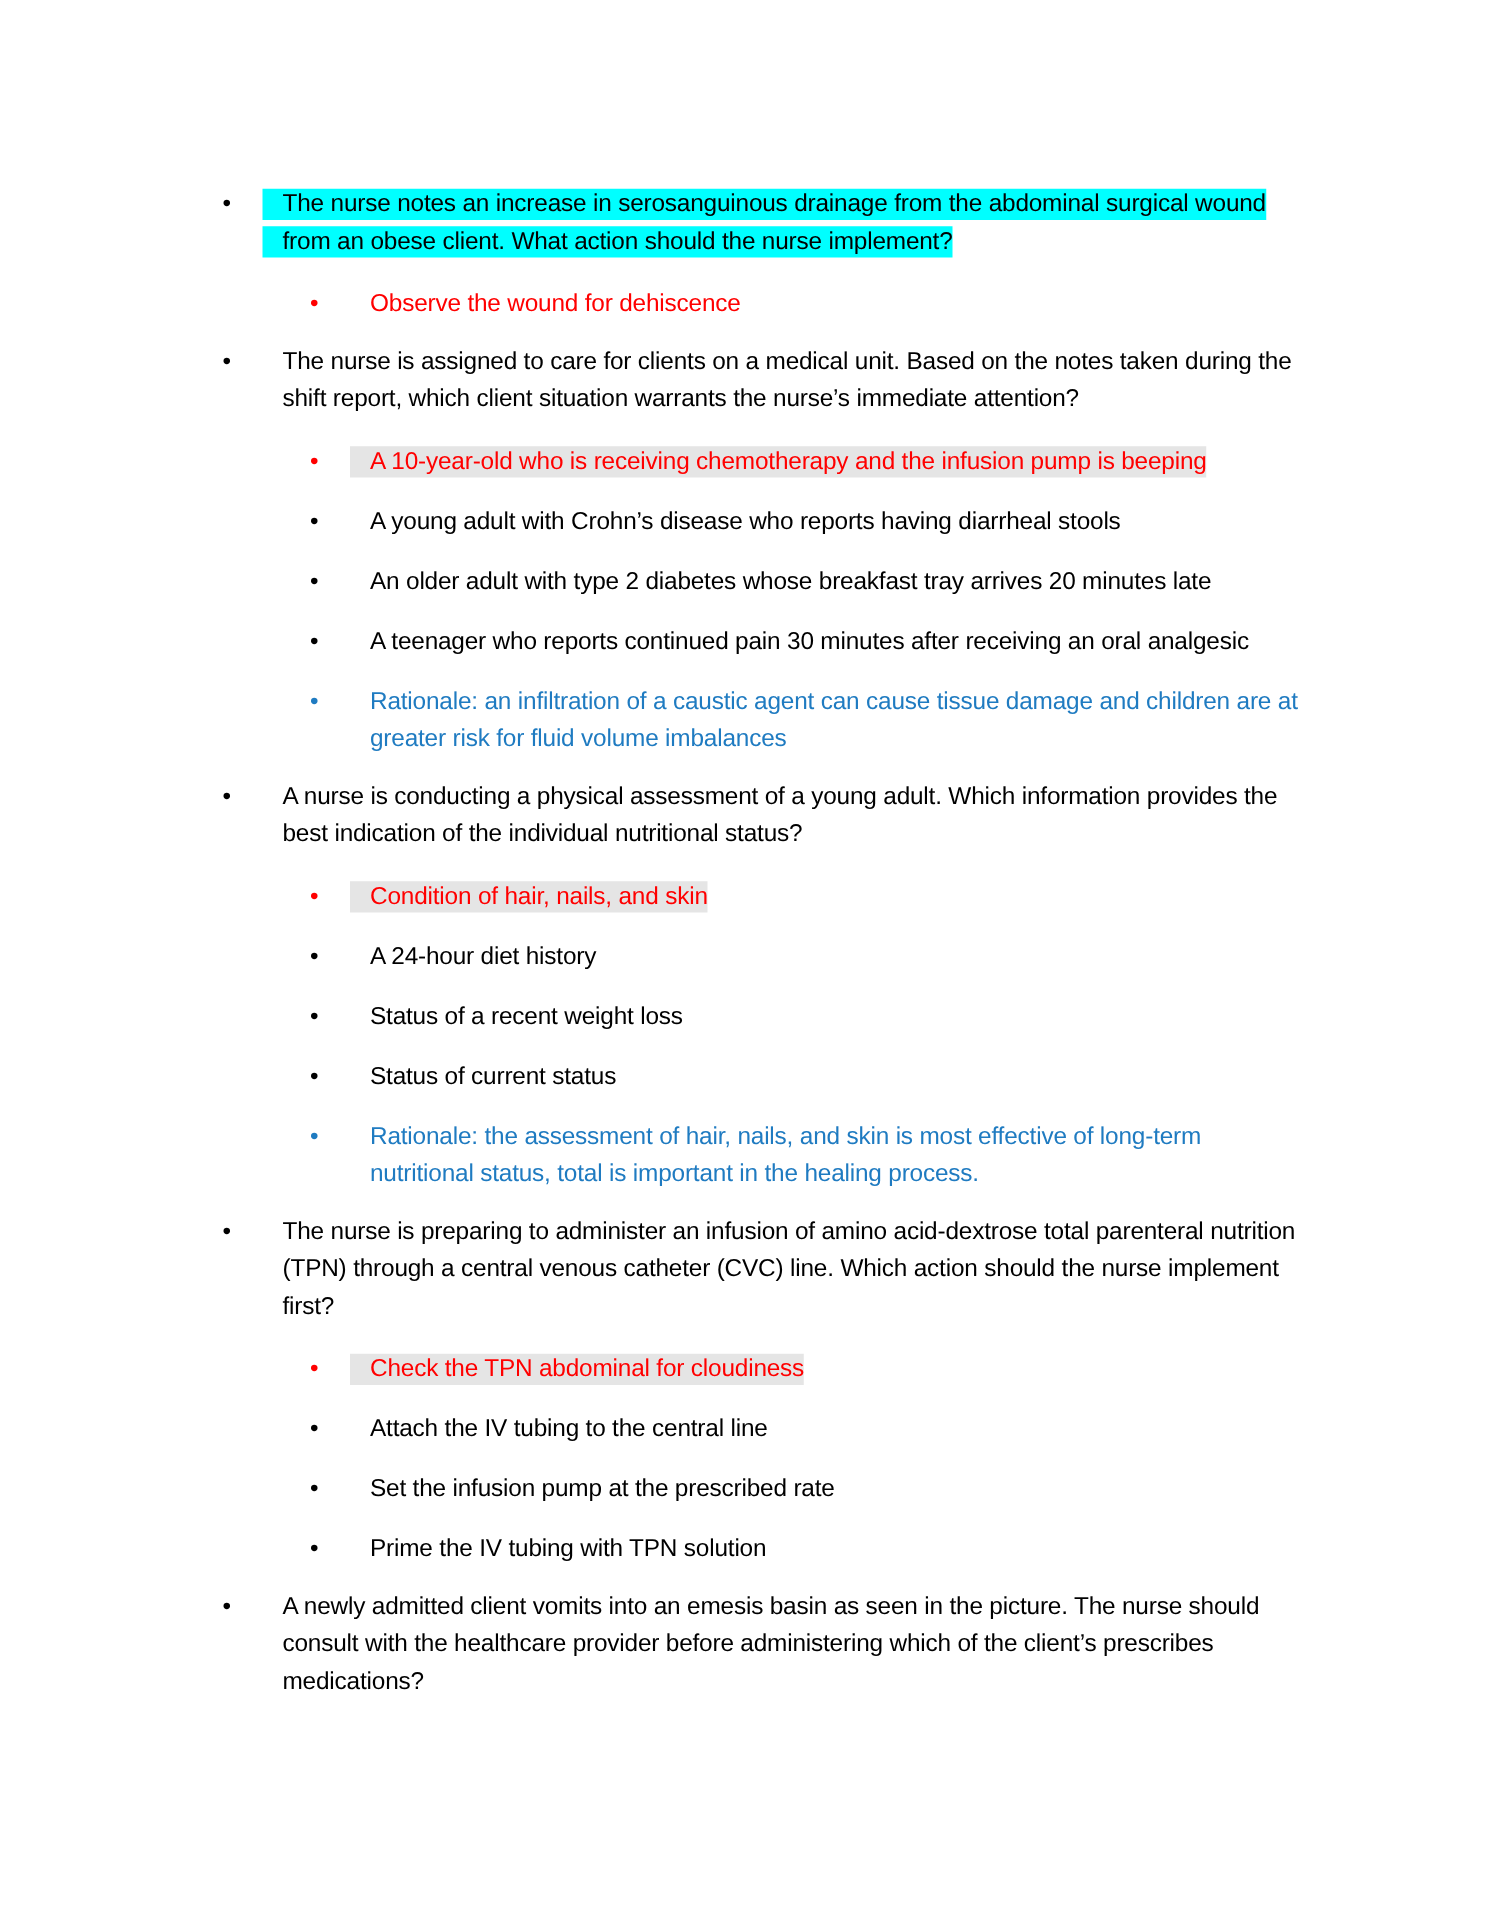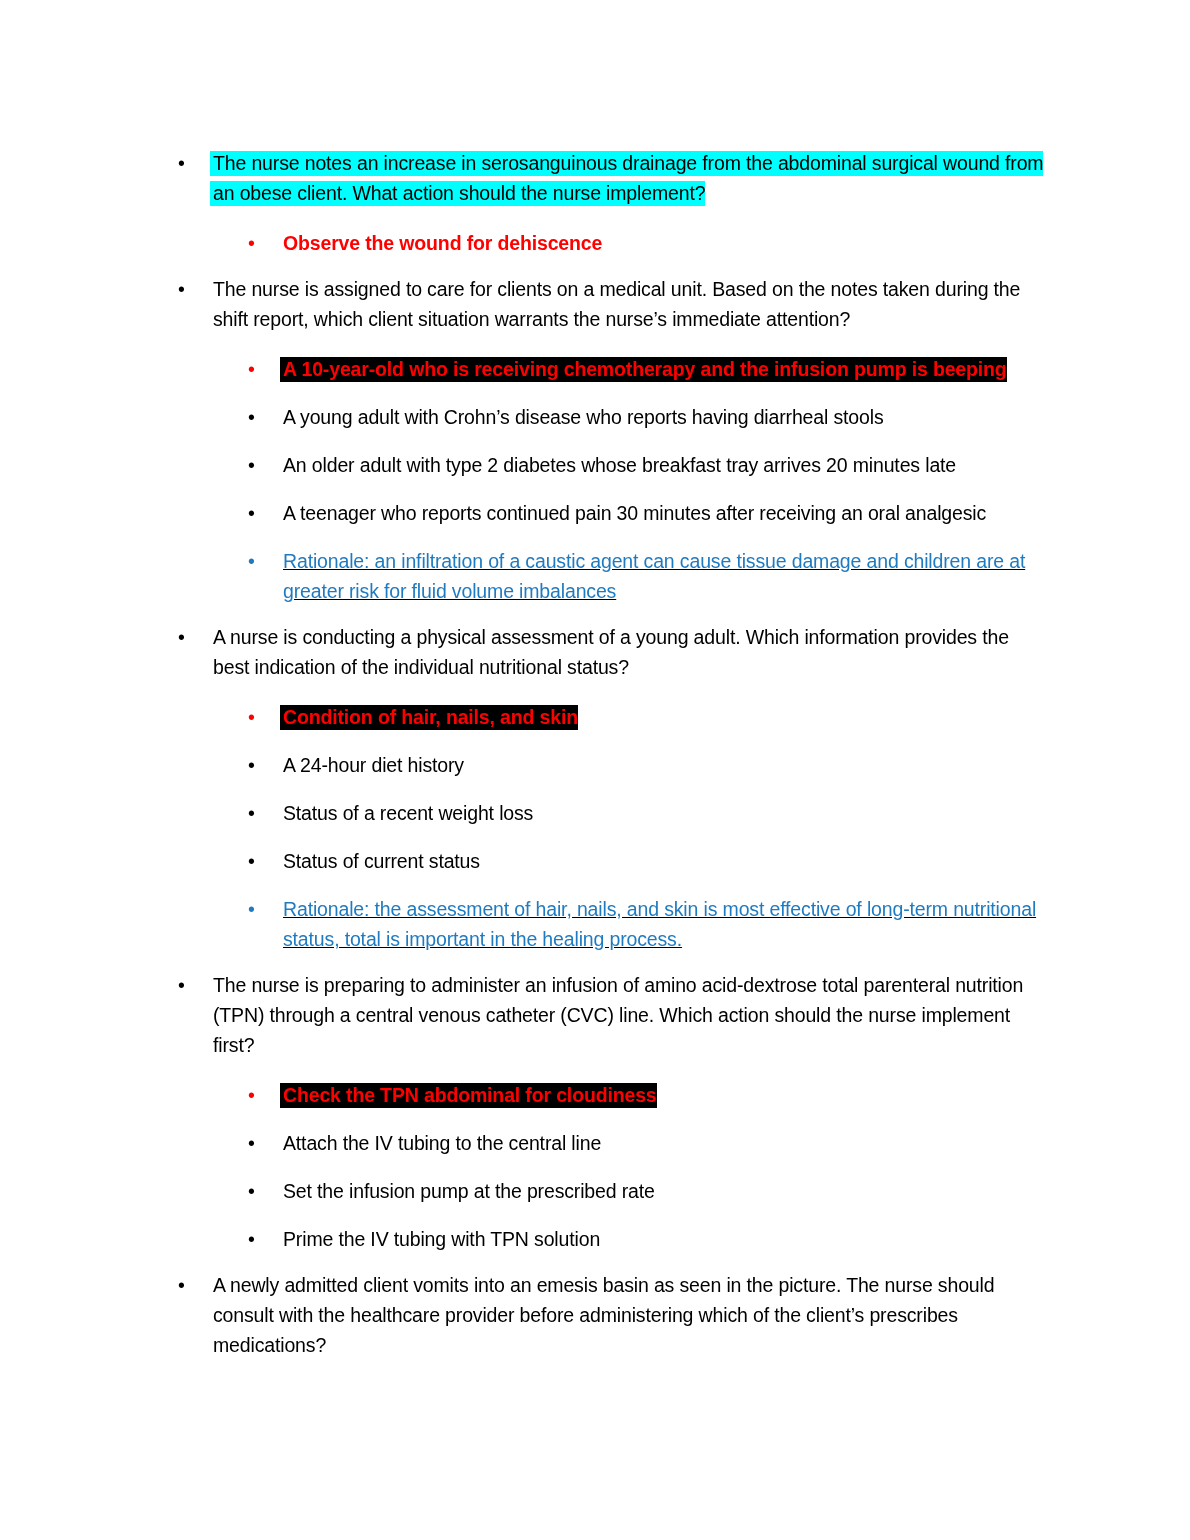--- a/index.html
+++ b/index.html
@@ -58,43 +58,43 @@
     line-height: 30px;
     font-size: 19.5px;
     text-align: left;
   }
 
   .item > .txt {
     display: block;
   }
 
   .txt .hl {
-    padding: 1px 0 2px 3px;
+    padding: 1px 0 2px 16px;
     box-decoration-break: clone;
     -webkit-box-decoration-break: clone;
   }
 
   
   .bullet-black { color: #000000; }
   .bullet-red   { color: #FF0000; }
   .bullet-blue  { color: #1F7BC1; }
 
   .t-black { color: #000000; font-weight: 400; }
-  .t-red   { color: #FF0000; font-weight: 700; }
+  .t-red   { color: #FF0000; font-weight: 400; }
   .t-blue  { color: #1F7BC1; font-weight: 400; }
 
   .hl-cyan   { background-color: #00FFFF; }
-  .hl-yellow { background-color: #000000; }
+  .hl-yellow { background-color: #e5e5e5; }
   .hl-none   { background-color: transparent; }
 
   
   .gap-after-stem { margin-bottom: 20px; }
   .tight { margin-bottom: 16px; }
 
-  .blue-wrap { text-indent: 0; text-decoration: underline; }
+  .blue-wrap { text-indent: 0; }
 </style>
 </head>
 <body>
 
 <div class="page">
   <div class="doc-body">
 
     <div class="item lvl1 gap-after-stem">
       <span class="bullet bullet-black">•</span>
       <span class="txt"><span class="hl hl-cyan t-black">The nurse notes an increase in serosanguinous drainage from the abdominal surgical wound from an obese client. What action should the nurse implement?</span></span>

